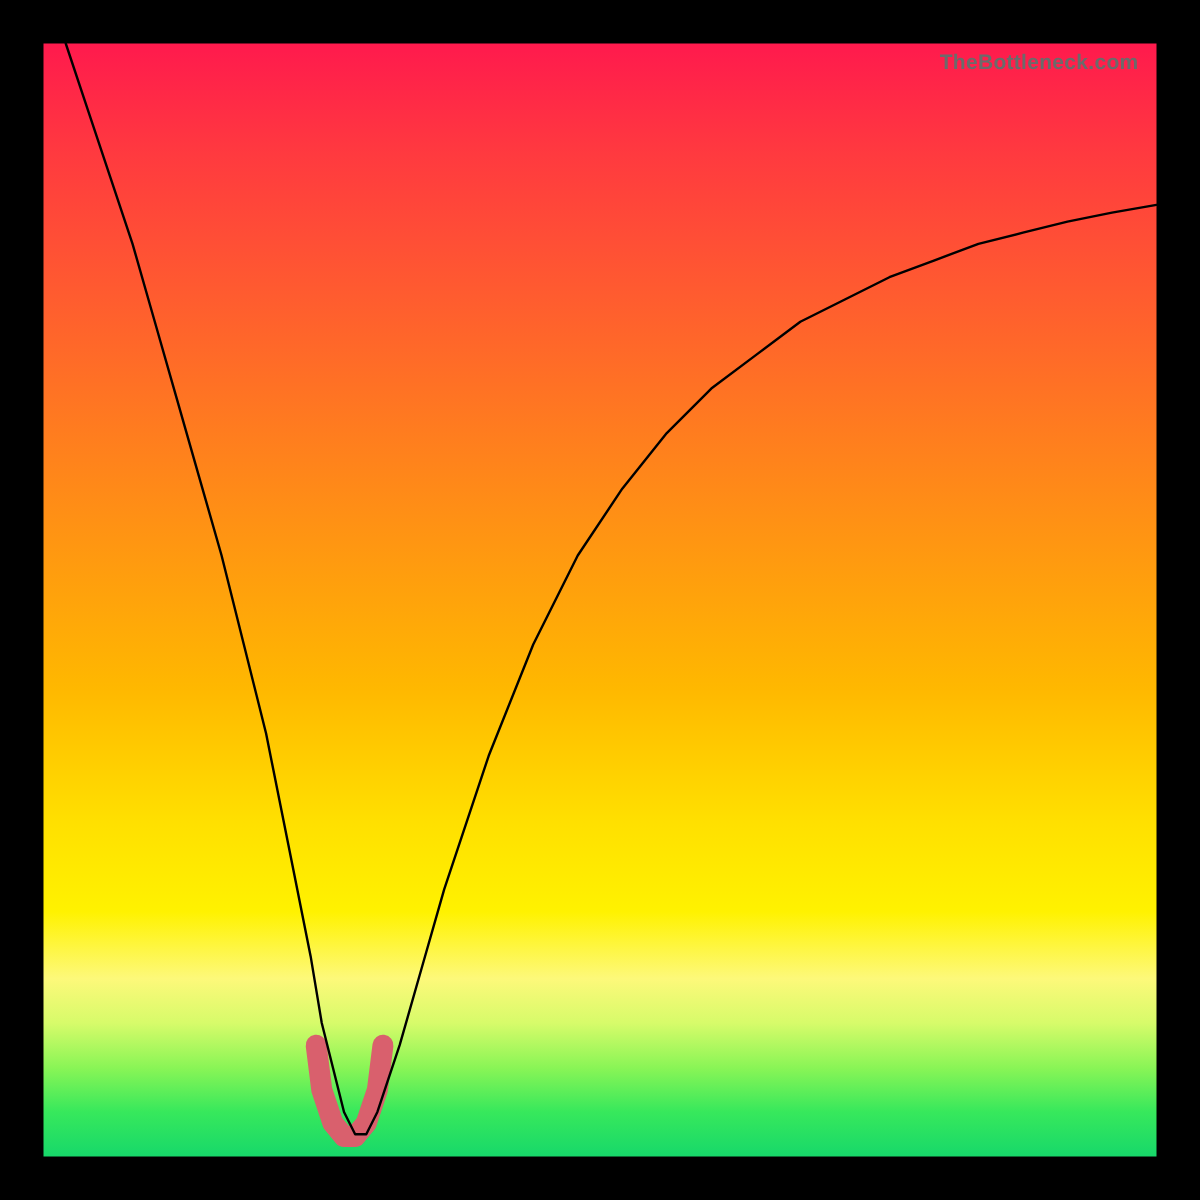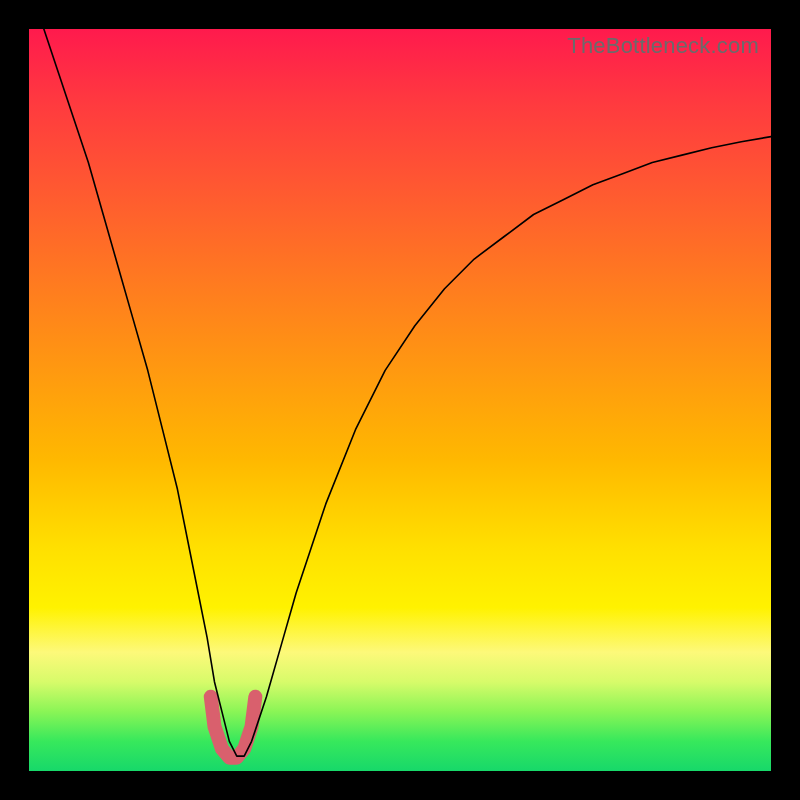--- a/index.html
+++ b/index.html
@@ -31,22 +31,22 @@
       #8af556 92%,
       #37e85c 96%,
       #17d86a 100%
     );
   }
   .watermark {
     position: absolute;
     top: 4px;
     right: 12px;
     color: #6b6b6b;
-    font-size: 22px;
-    font-weight: 400;
+    font-size: 14px;
+    font-weight: 700;
     letter-spacing: 0.2px;
     user-select: none;
   }
   svg.plot {
     position: absolute;
     left: 0;
     top: 0;
     width: 742px;
     height: 742px;
     overflow: visible;

